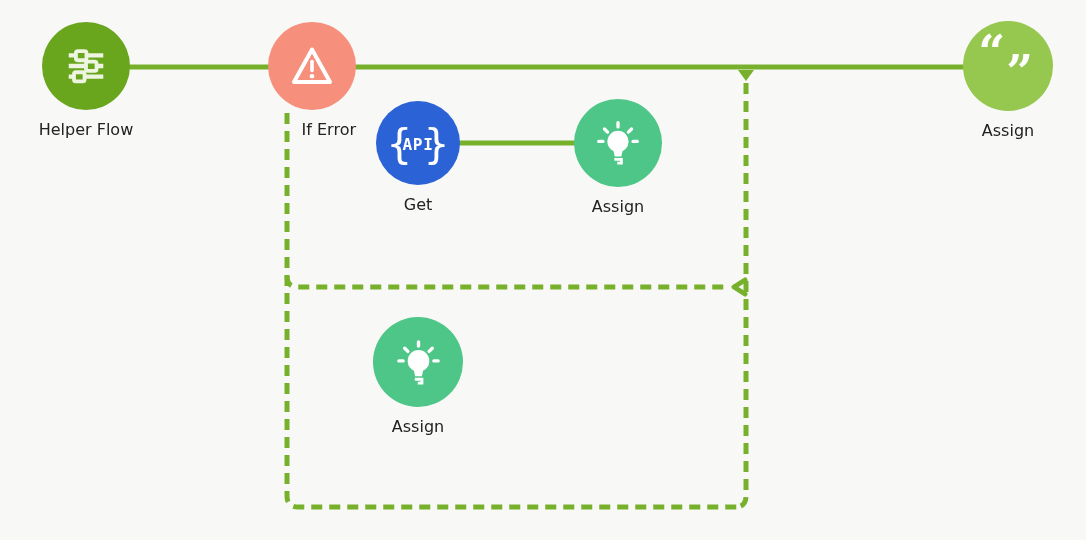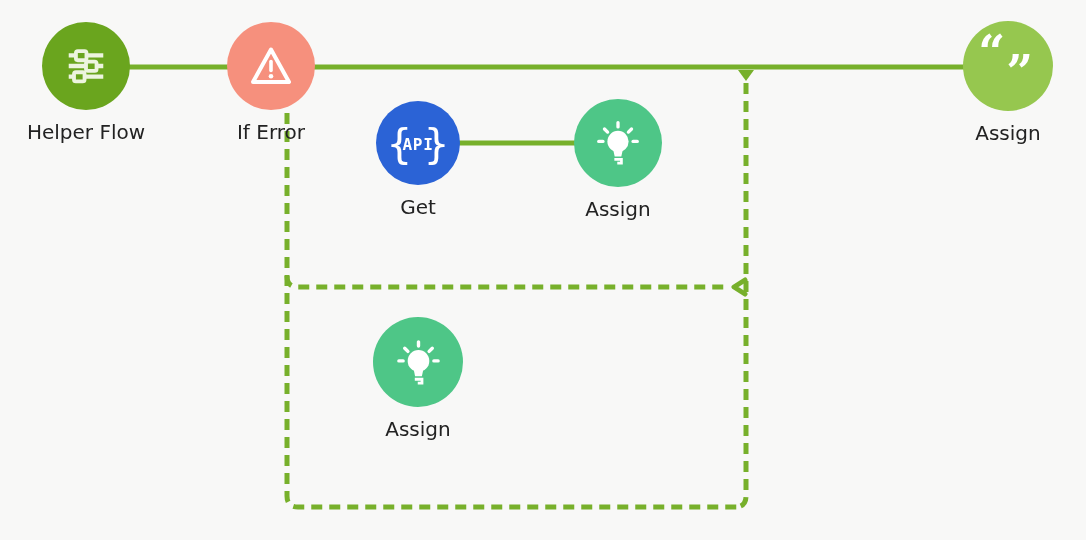--- a/index.html
+++ b/index.html
@@ -39,21 +39,21 @@
   .d88 { width: 88px; height: 88px; }
   .d84 { width: 84px; height: 84px; }
   .d90 { width: 90px; height: 90px; }
   .c-helper  { background: #6aa51e; }
   .c-error   { background: #f6907d; }
   .c-get     { background: #2b63d6; }
   .c-assign  { background: #4ec687; }
   .c-compose { background: #96c74f; }
   .label {
     margin-top: 10px;
-    font-size: 20px;
+    font-size: 16px;
     color: #222222;
     white-space: nowrap;
     text-align: center;
     line-height: 1.2;
   }
 </style>
 </head>
 <body>
 
 <div class="canvas">
@@ -85,21 +85,21 @@
           <line x1="7" y1="36" x2="43" y2="36" stroke-width="4.5"></line>
           <rect x="14.5" y="9.5" width="11" height="9.5" rx="2" fill="#6aa51e" stroke-width="4"></rect>
           <rect x="25" y="20.5" width="11" height="9.5" rx="2" fill="#6aa51e" stroke-width="4"></rect>
           <rect x="12.5" y="31.5" width="11" height="9.5" rx="2" fill="#6aa51e" stroke-width="4"></rect>
         </g>
       </svg>
     </div>
     <div class="label">Helper Flow</div>
   </div>
 
-  <div class="node" style="left:271px; top:22px;">
+  <div class="node" style="left:286px; top:22px;align-items:flex-end;">
     <div class="circle d88 c-error">
       <svg width="50" height="50" viewBox="0 0 50 50">
         <polygon points="25,8.5 43,41 7,41" fill="none" stroke="#ffffff" stroke-width="4" stroke-linejoin="round"></polygon>
         <line x1="25" y1="20.5" x2="25" y2="29.5" stroke="#ffffff" stroke-width="3.6" stroke-linecap="round"></line>
         <circle cx="25" cy="35.2" r="2.3" fill="#ffffff"></circle>
       </svg>
     </div>
     <div class="label">If Error</div>
   </div>
 

